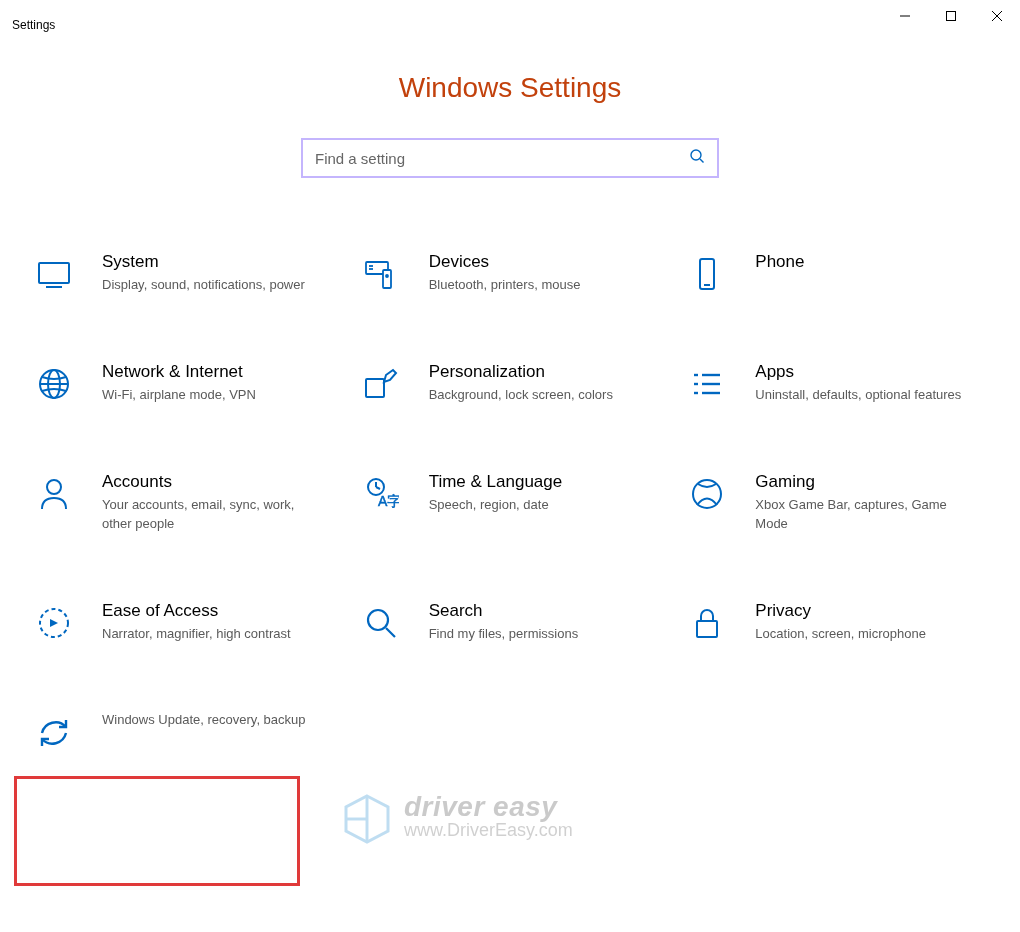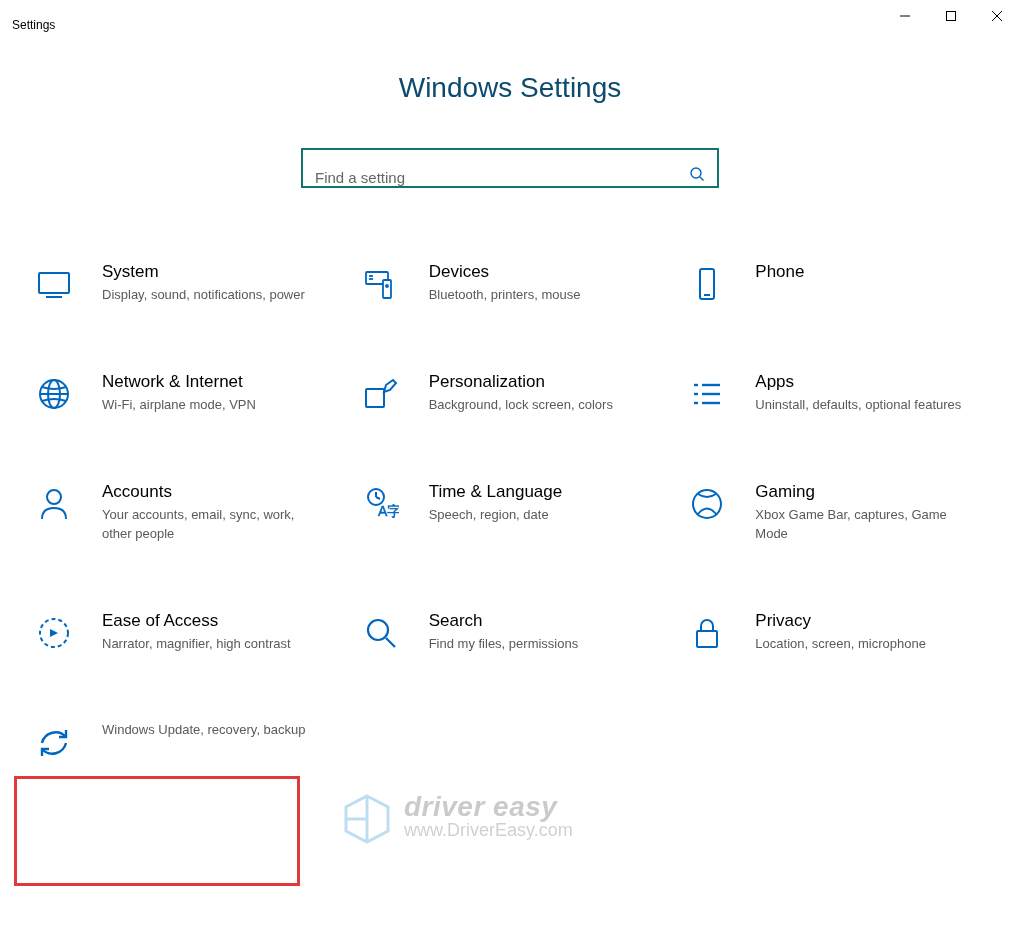--- a/index.html
+++ b/index.html
@@ -26,34 +26,34 @@
     cursor: pointer;
   }
   .win-btn svg { width: 10px; height: 10px; }
   .content {
     padding: 40px 24px 0 24px;
   }
   .page-title {
     text-align: center;
     font-size: 28px;
     font-weight: 300;
-    color: #0c4a6e;
-    margin-bottom: 44px;
+    color: #c2410c;
+    margin-bottom: 34px;
   }
   .search-wrap {
     display: flex;
     justify-content: center;
     margin-bottom: 70px;
   }
   .search-box {
     width: 418px;
     height: 40px;
-    border: 2px solid #0f766e;
-    display: flex;
-    align-items: flex-end;
+    border: 2px solid #c4b5fd;
+    display: flex;
+    align-items: center;
     padding: 0 12px;
   }
   .search-input {
     flex: 1;
     border: none;
     outline: none;
     font-size: 15px;
     color: #666;
     background: transparent;
   }

